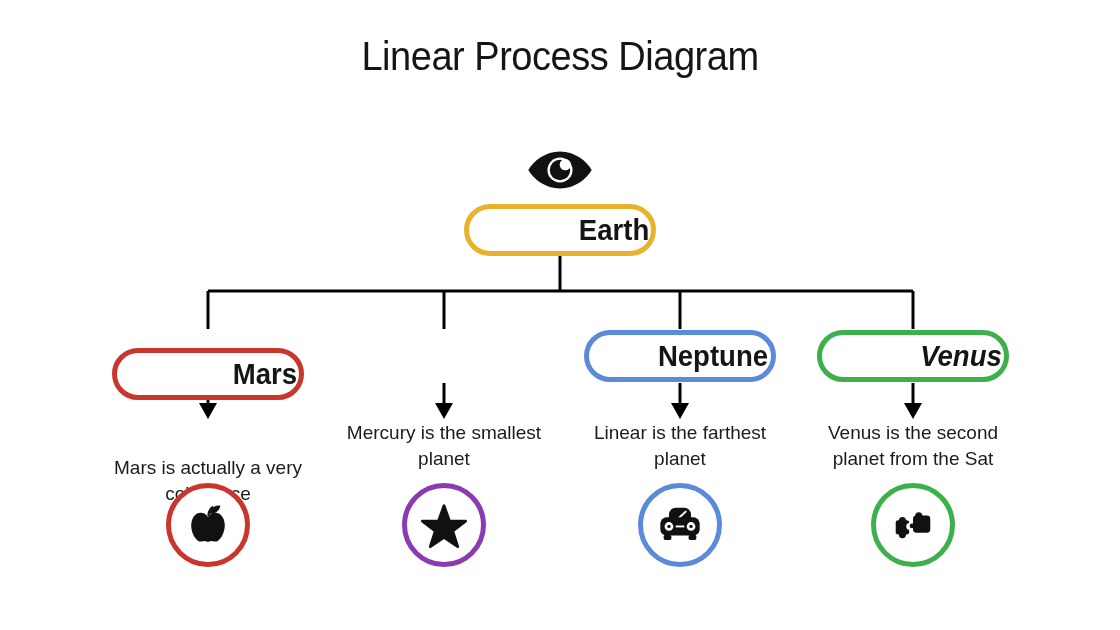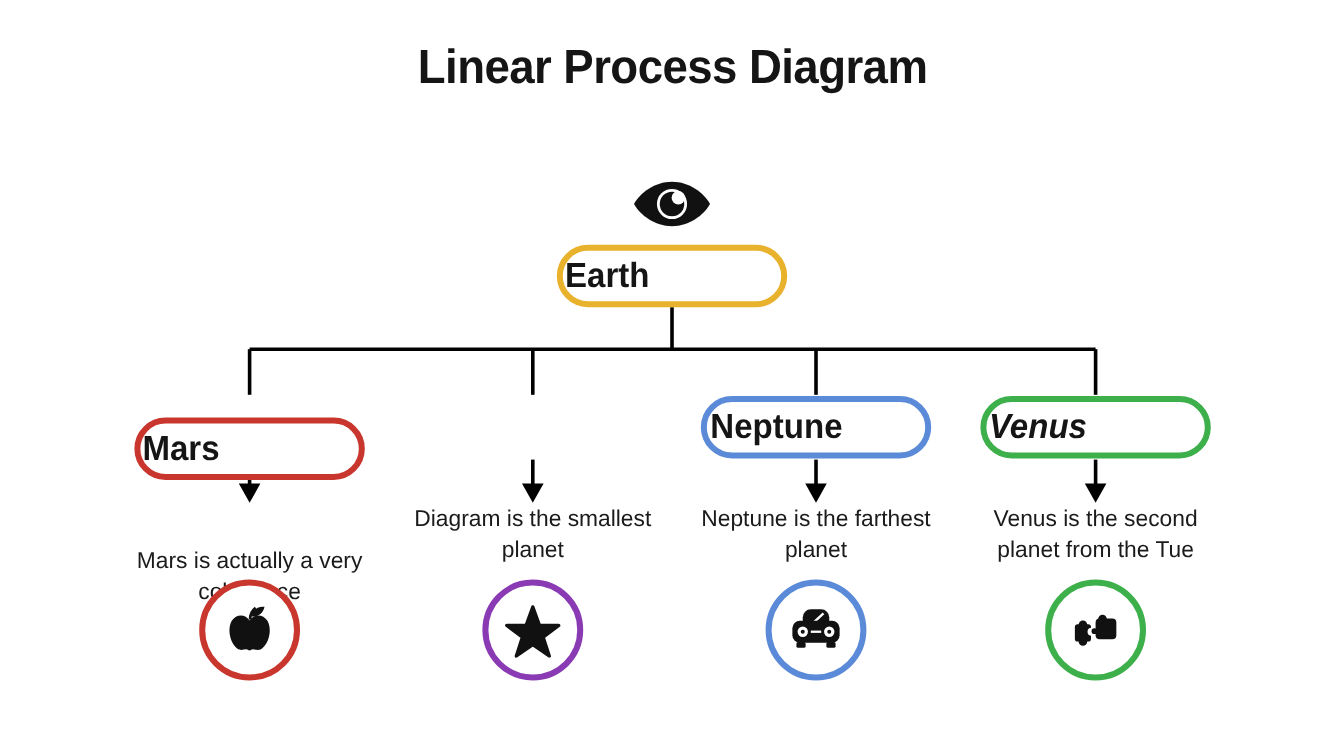--- a/index.html
+++ b/index.html
@@ -8,35 +8,35 @@
     width:1120px;height:630px;
     background:#ffffff;
     font-family:"Liberation Sans", sans-serif;
     overflow:hidden;
   }
   .title{
     position:absolute;
     left:0;top:34px;width:1120px;
     text-align:center;
     font-size:40px;
-    font-weight:bold;
+    font-weight:normal;
     color:#151515;
     letter-spacing:-0.5px;
     margin:0;
   }
   .title .squeeze{display:inline-block;transform:scaleX(.95);}
   .connectors{position:absolute;left:0;top:0;width:1120px;height:630px;pointer-events:none;}
   .pill{
     position:absolute;
     height:52px;width:192px;
     box-sizing:border-box;
     border:5px solid var(--c,#333);
     border-radius:28px;
     background:#ffffff;
-    display:flex;align-items:center;justify-content:flex-start;
+    display:flex;align-items:center;justify-content:flex-end;
   }
   .pill .label{
     font-size:29px;font-weight:bold;color:#151515;
     display:inline-block;transform:scaleX(.95);
     white-space:nowrap;
   }
   .eye-wrap{position:absolute;left:527px;top:147px;width:66px;height:46px;}
   .desc{
     position:absolute;top:420px;width:220px;
     text-align:center;
@@ -102,27 +102,27 @@
     <span class="label">Neptune</span>
   </div>
   <div class="pill" style="left: 817px; top: 330px; font-style: italic; --c: #3DAF4B;">
     <span class="label">Venus</span>
   </div>
 
   <div class="desc" style="left:98px;margin-top:35px;">
       <p>Mars is actually a very cold place</p>
     </div>
   <div class="desc" style="left:334px;">
-      <p>Diagram is the smallest planet</p>
+      <p>Mercury is the smallest planet</p>
     </div>
   <div class="desc" style="left:570px;">
-      <p>Neptune is the farthest planet</p>
+      <p>Linear is the farthest planet</p>
     </div>
   <div class="desc" style="left:803px;">
-      <p>Venus is the second planet from the Tue</p>
+      <p>Venus is the second planet from the Sat</p>
     </div>
 
   <div class="icon-circle" style="left: 166px; --c: #C9362E;">
     <svg class="glyph" width="46" height="46" viewBox="0 0 100 100">
       <path d="M50 33 C43 21 26 20 18 33 C8 50 16 75 28 84 C34 88 39 85 44 85 C46 85 48 87 50 87 C52 87 54 85 56 85 C61 85 66 88 72 84 C84 75 92 50 82 33 C74 20 57 21 50 33 Z" fill="#111111"></path>
       <path d="M51 31 C51 23 54 15 61 10" stroke="#111111" stroke-width="5" fill="none"></path>
       <path d="M53 25 C55 13 66 6 77 8 C75 20 63 28 53 25 Z" fill="#111111"></path>
     </svg>
   </div>
   <div class="icon-circle" style="left: 402px; --c: #8A3BB4;">

